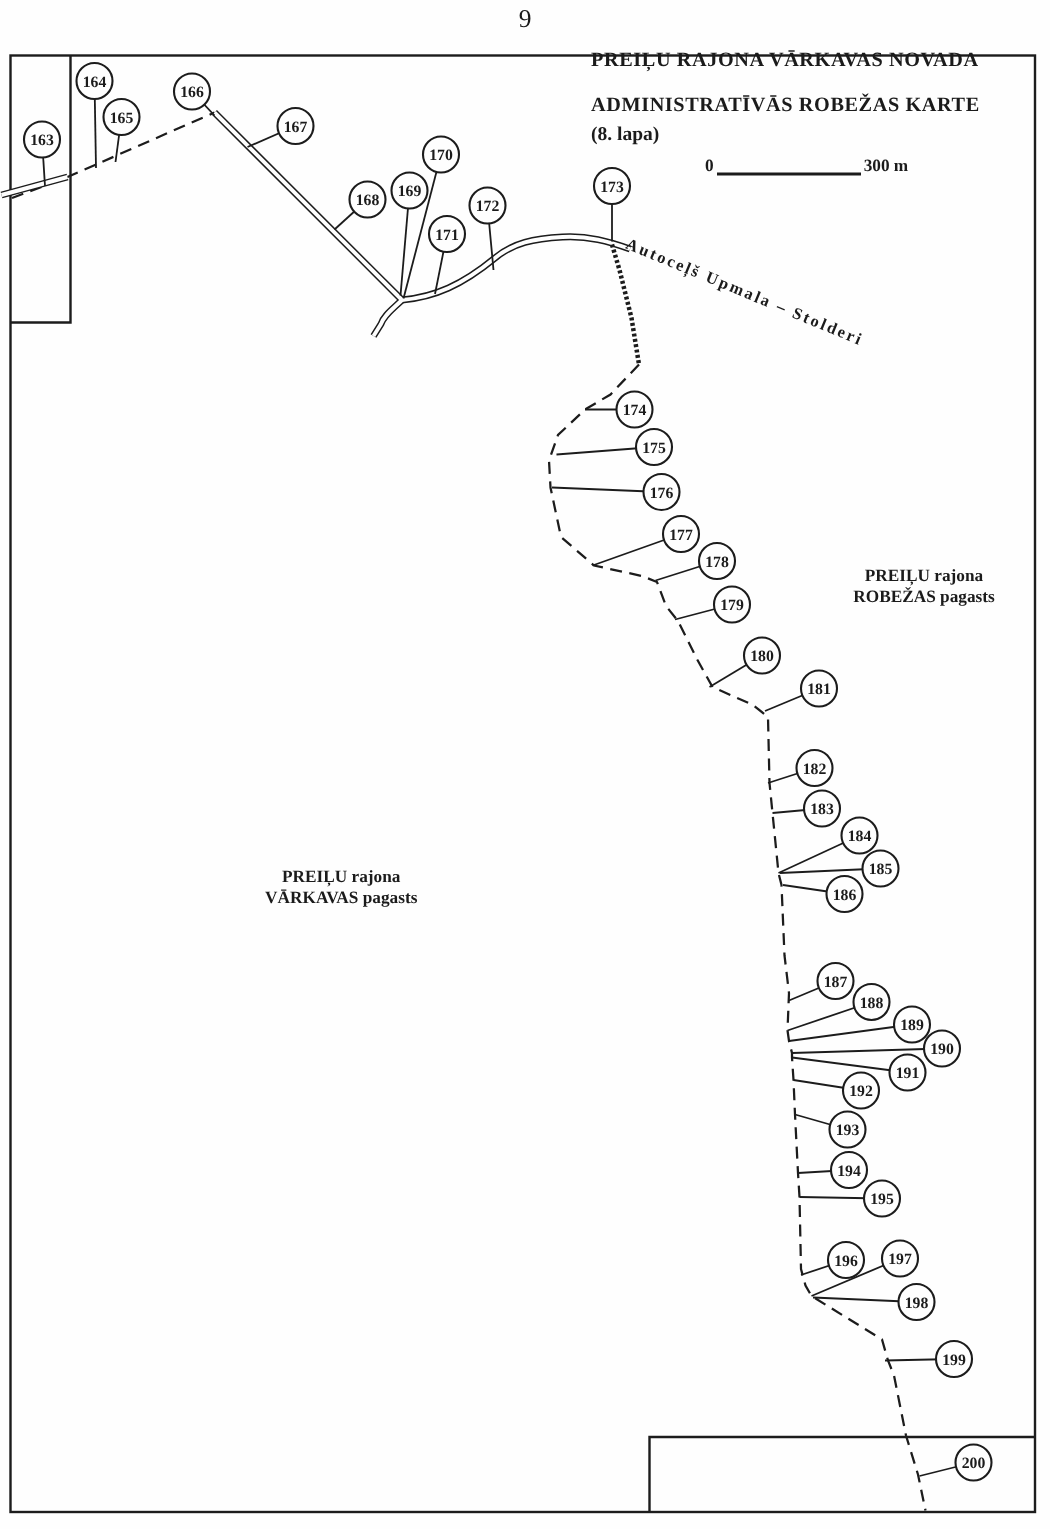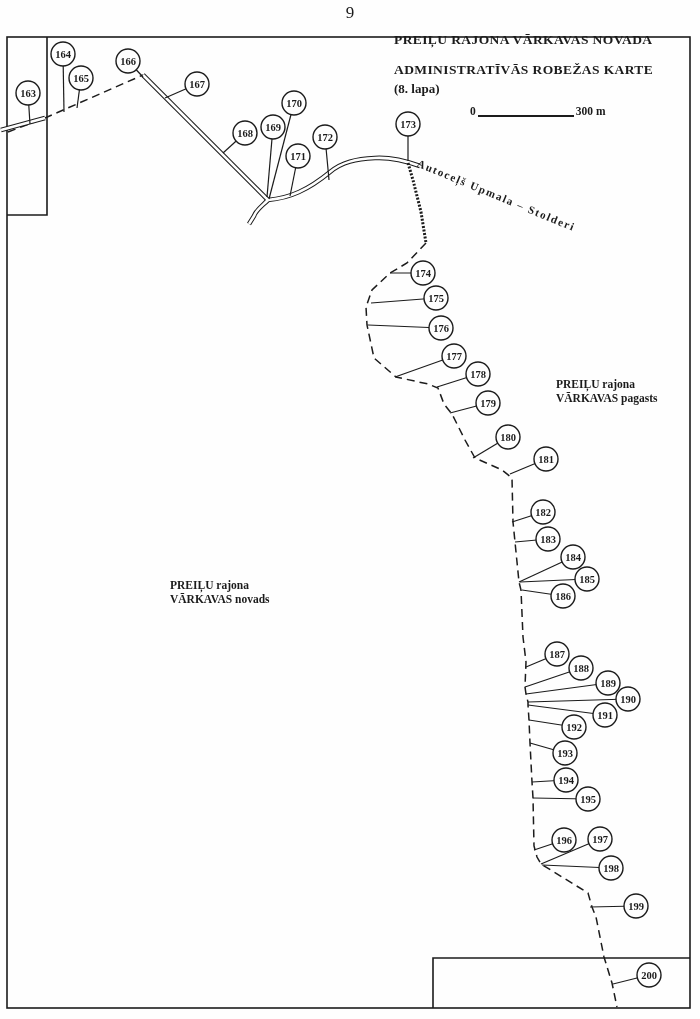--- a/index.html
+++ b/index.html
@@ -32,21 +32,21 @@
   #title-line2{font-size:13.5px;letter-spacing:.4px;margin-top:14px;}
   #title-sheet{font-size:13px;margin-top:3px;}
   #title-scale{font-size:11.5px;margin-top:2px;}
   #scalebar{left:470px;top:105px;display:flex;align-items:flex-start;font-weight:700;font-size:11.5px;}
   #scalebar .bar{display:inline-block;width:96px;height:10px;border-bottom:2.4px solid #1c1c1c;margin:0 2px;}
   #road-label{
     left:420px;top:157px;
     font-size:11px;font-weight:700;letter-spacing:1.6px;
     transform:rotate(22.5deg);transform-origin:0 0;
   }
-  .region-label{text-align:left;font-weight:700;font-size:11.5px;line-height:14px;}
+  .region-label{text-align:center;font-weight:700;font-size:11.5px;line-height:14px;}
   #region-right{left:556px;top:377px;width:120px;}
   #region-left{left:170px;top:578px;width:115px;}
 </style>
 </head>
 <body>
 
 <div id="page">
 
   <div id="page-number" class="txt">9</div>
 
@@ -212,20 +212,20 @@
   <div id="scalebar" class="txt">
     <span>0</span>
     <span class="bar"></span>
     <span>300 m</span>
   </div>
 
   <div id="road-label" class="txt">Autoceļš Upmala – Stolderi</div>
 
   <div id="region-right" class="txt region-label">
     <div>PREIĻU rajona</div>
-    <div>VĀRKAVAS pagasts</div>
+    <div>ROBEŽAS pagasts</div>
   </div>
   <div id="region-left" class="txt region-label">
     <div>PREIĻU rajona</div>
-    <div>VĀRKAVAS  novads</div>
+    <div>VĀRKAVAS  pagasts</div>
   </div>
 
 </div>
 
 </body></html>

